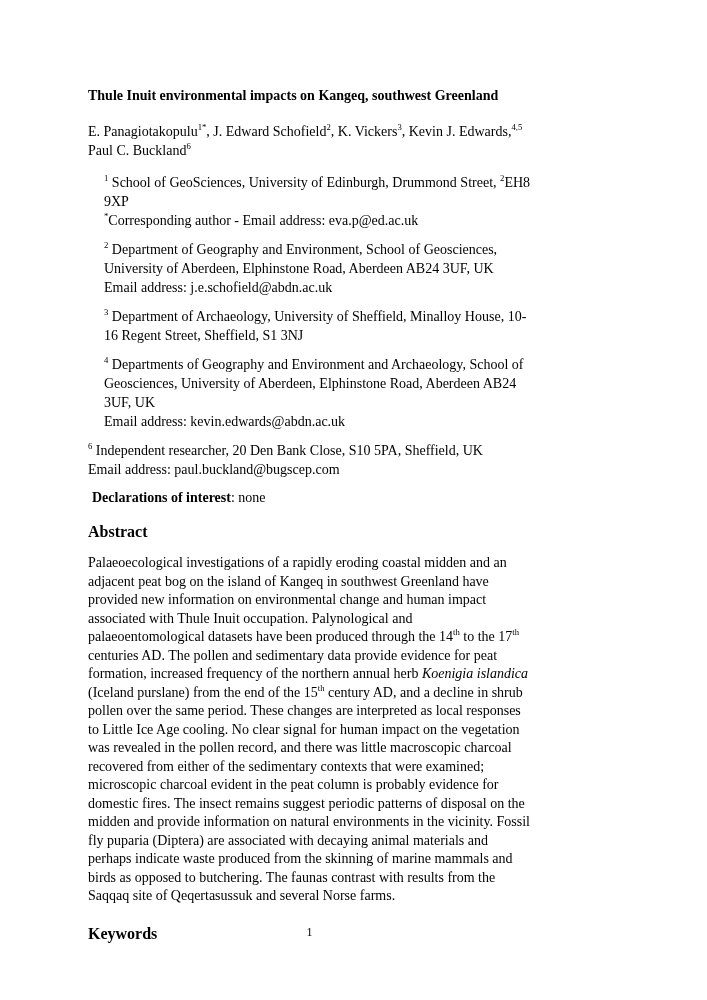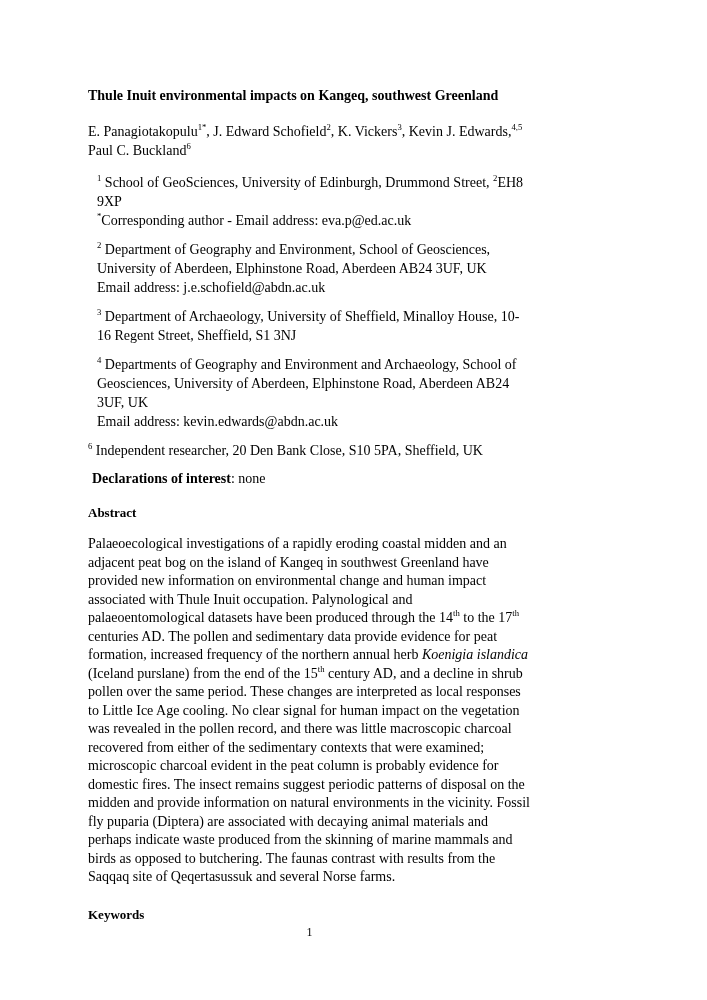--- a/index.html
+++ b/index.html
@@ -24,25 +24,25 @@
     font-size: 14px;
     font-weight: bold;
     margin: 0 0 17px 0;
     line-height: 19px;
   }
   .authors {
     font-weight: normal;
     margin: 0 0 13px 0;
   }
   p { margin: 0 0 10px 0; }
-  .aff { margin: 0 0 10px 9px; }
+  .aff { margin: 0 0 10px 16px; }
   .aff-tight { margin: 0 0 9px 0; }
   .decl { margin: 0 0 15px 4px; }
   .section-heading {
-    font-size: 13px;
+    font-size: 16px;
     font-weight: bold;
     margin: 0 0 13px 0;
     line-height: 19px;
   }
   .abstract-body {
     margin: 0 0 18px 0;
     line-height: 18.5px;
     text-align: left;
   }
   .keywords-heading { margin: 0; }
@@ -72,21 +72,21 @@
 
   <p class="aff"><sup>1</sup><span> School of GeoSciences, University of Edinburgh, Drummond Street, </span><sup>2</sup><span>EH8 9XP</span><br><sup>*</sup><span>Corresponding author - Email address: eva.p@ed.ac.uk</span></p>
 
   <p class="aff"><sup>2</sup><span> Department of Geography and Environment, School of Geosciences, University of Aberdeen, Elphinstone Road, Aberdeen AB24 3UF, UK</span><br><span>Email address: j.e.schofield@abdn.ac.uk</span></p>
 
   <p class="aff"><sup>3</sup><span> Department of Archaeology, University of Sheffield, Minalloy House, 10-16 Regent Street, Sheffield, S1 3NJ</span><br></p>
 
   <p class="aff"><sup>4</sup><span> Departments of Geography and Environment and Archaeology, School of Geosciences, University of Aberdeen, Elphinstone Road, Aberdeen AB24 3UF, UK</span><br><span>Email address: kevin.edwards@abdn.ac.uk</span></p>
 
 
-  <p class="aff aff-tight"><sup>6</sup><span> Independent researcher, 20 Den Bank Close, S10 5PA, Sheffield, UK</span><br></p>
+  <p class="aff aff-tight"><sup>6</sup><span> Independent researcher, 20 Den Bank Close, S10 5PA, Sheffield, UK</span><br><span>Email address: paul.buckland@bugscep.com</span></p>
 
   <p class="decl"><b>Declarations of interest</b><span>: none</span></p>
 
   <h2 class="section-heading">Abstract</h2>
 
   <p class="abstract-body"><span>Palaeoecological investigations of a rapidly eroding coastal midden and an adjacent peat bog on the island of Kangeq in southwest Greenland have provided new information on environmental change and human impact associated with Thule Inuit occupation. Palynological and palaeoentomological datasets have been produced through the 14</span><sup>th</sup><span> to the 17</span><sup>th</sup><span> centuries AD. The pollen and sedimentary data provide evidence for peat formation, increased frequency of the northern annual herb </span><i>Koenigia islandica</i><span> (Iceland purslane) from the end of the 15</span><sup>th</sup><span> century AD, and a decline in shrub pollen over the same period. These changes are interpreted as local responses to Little Ice Age cooling. No clear signal for human impact on the vegetation was revealed in the pollen record, and there was little macroscopic charcoal recovered from either of the sedimentary contexts that were examined; microscopic charcoal evident in the peat column is probably evidence for domestic fires. The insect remains suggest periodic patterns of disposal on the midden and provide information on natural environments in the vicinity. Fossil fly puparia (Diptera) are associated with decaying animal materials and perhaps indicate waste produced from the skinning of marine mammals and birds as opposed to butchering. The faunas contrast with results from the Saqqaq site of Qeqertasussuk and several Norse farms.</span></p>
 
   <h2 class="section-heading keywords-heading">Keywords</h2>
 
   <div class="page-number">1</div>

